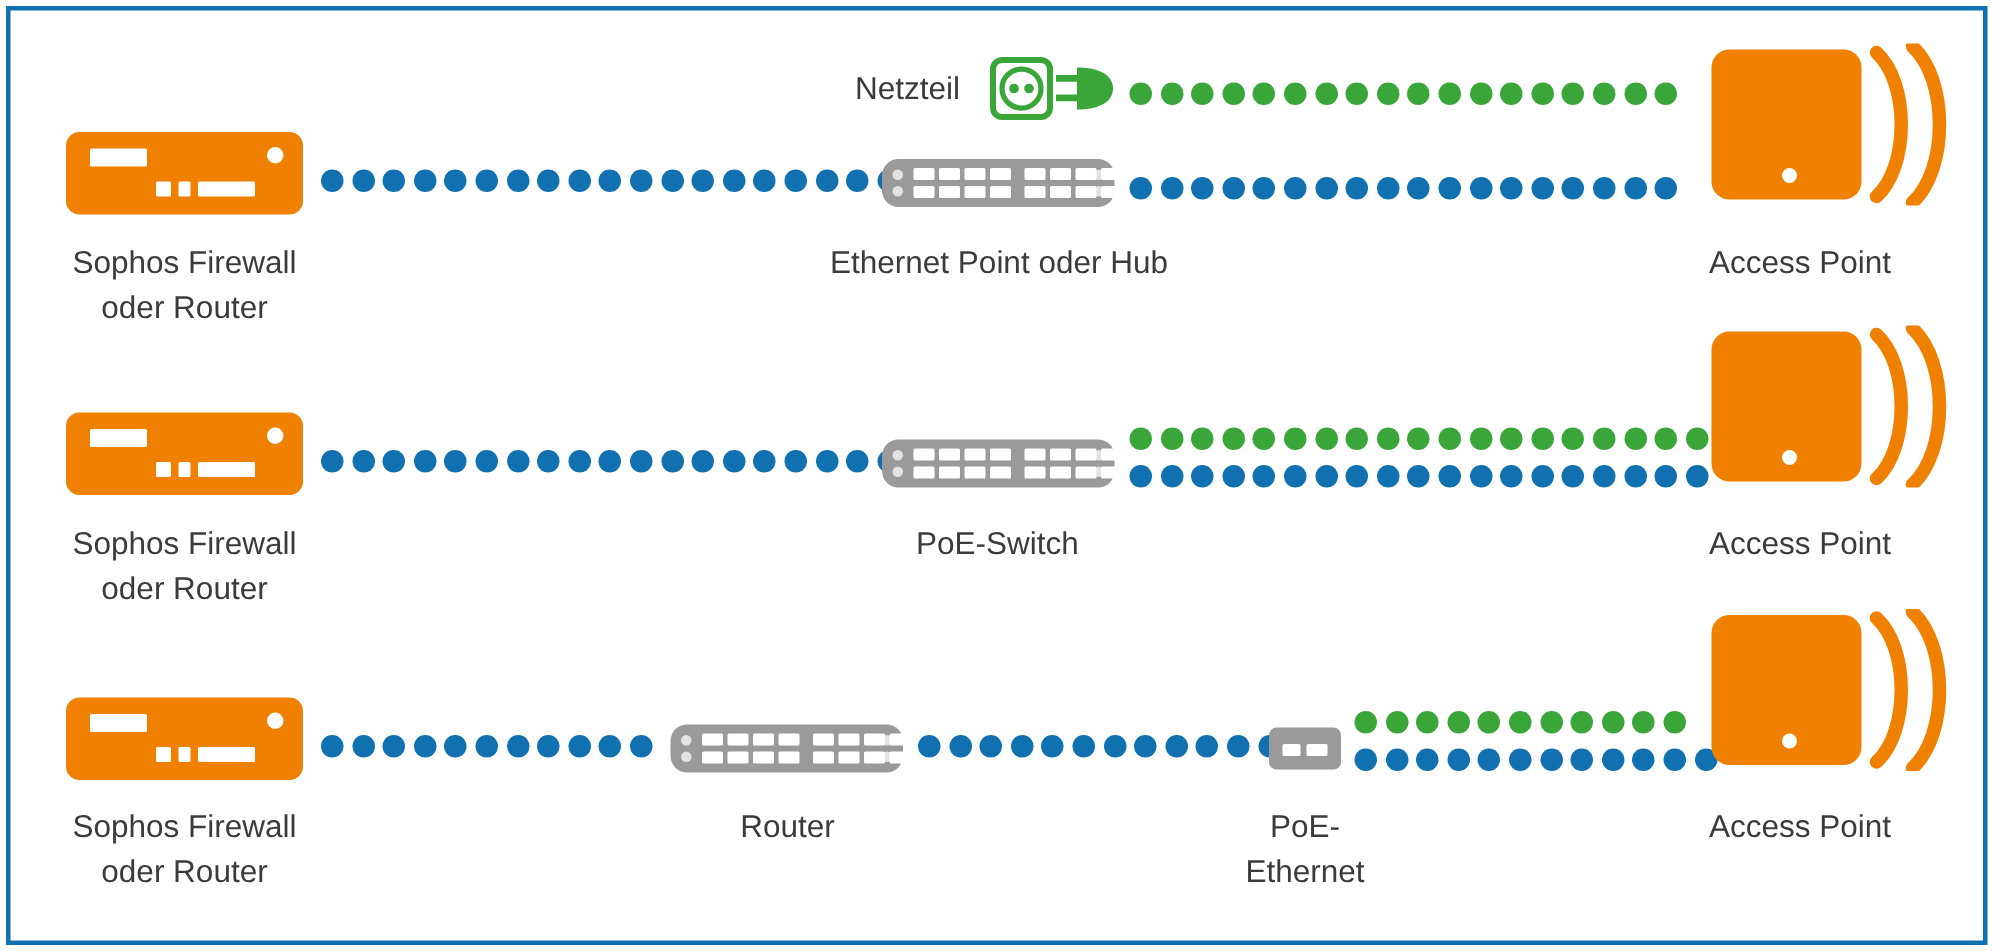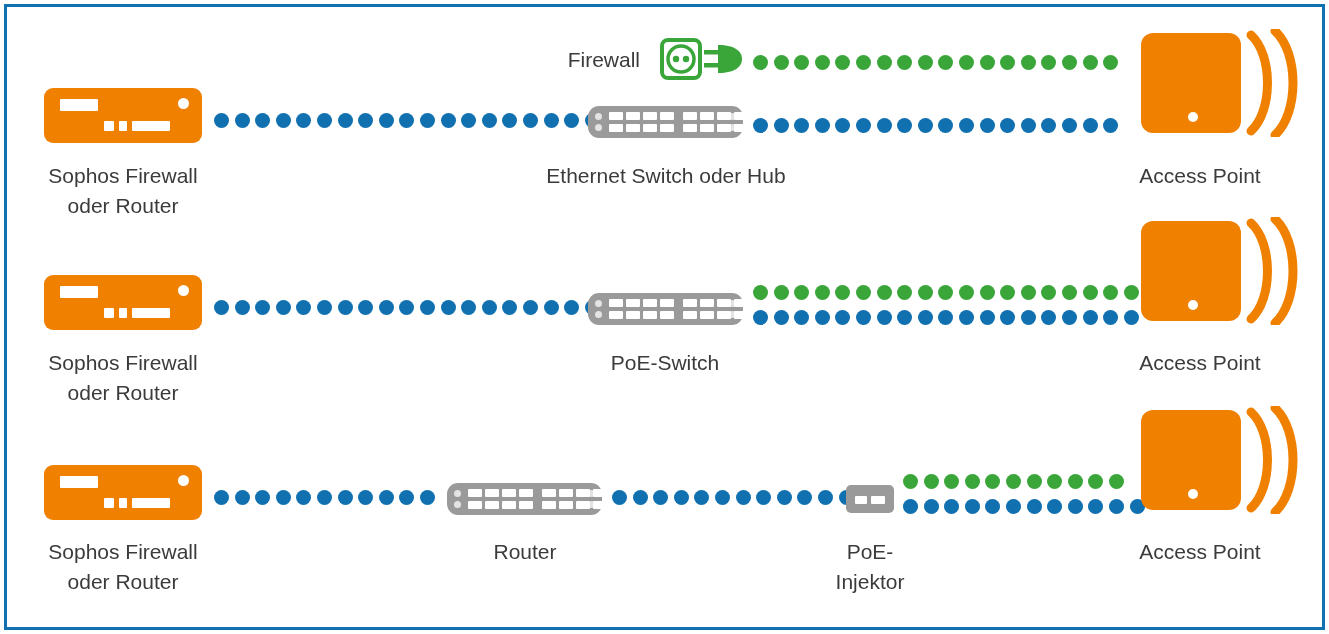--- a/index.html
+++ b/index.html
@@ -168,23 +168,23 @@
             </div>
           <div class="prow">
               <i class="p"></i>
               <i class="p"></i>
               <i class="p"></i>
               <i class="p"></i>
             </div>
         </div>
       </div>
     </div>
-    <div class="label" style="left:480px;top:161px;width:372px;">Ethernet Switch oder Hub</div>
-
-    <div class="label" style="left:490px;top:45px;width:150px;text-align:right;">Firewall</div>
+    <div class="label" style="left:480px;top:161px;width:372px;">Ethernet Point oder Hub</div>
+
+    <div class="label" style="left:490px;top:45px;width:150px;text-align:right;">Netzteil</div>
     <div class="psu" style="left:660px;top:38px;">
       <svg width="90" height="42" viewBox="0 0 90 42" xmlns="http://www.w3.org/2000/svg">
         <rect x="2" y="2" width="38" height="38" rx="6" ry="6" fill="none" stroke="#3aa63a" stroke-width="4"></rect>
         <circle cx="21" cy="21" r="13" fill="none" stroke="#3aa63a" stroke-width="3.5"></circle>
         <circle cx="16" cy="21" r="3.2" fill="#3aa63a"></circle>
         <circle cx="26" cy="21" r="3.2" fill="#3aa63a"></circle>
         <rect x="44" y="12" width="14" height="4.5" fill="#3aa63a"></rect>
         <rect x="44" y="25" width="14" height="4.5" fill="#3aa63a"></rect>
         <path d="M58 7 C 76 7, 82 14, 82 21 C 82 28, 76 35, 58 35 Z" fill="#3aa63a"></path>
       </svg>
@@ -450,21 +450,21 @@
         <span class="dot" style="left: 185.4px; background: rgb(16, 112, 176);"></span>
         <span class="dot" style="left: 206px; background: rgb(16, 112, 176);"></span>
         <span class="dot" style="left: 226.6px; background: rgb(16, 112, 176);"></span>
       </div>
 
     <div class="inj" style="left:846px;top:485px;">
       <div class="ib ib1"></div>
       <div class="ib ib2"></div>
     </div>
     <div class="label" style="left:790px;top:537px;width:160px;">PoE-
-Injektor</div>
+Ethernet</div>
 
     <div class="chain" id="r3-c3" style="left: 903px; top: 474px; width: 226.6px;">
         <span class="dot" style="left: 0px; background: rgb(58, 166, 58);"></span>
         <span class="dot" style="left: 20.6px; background: rgb(58, 166, 58);"></span>
         <span class="dot" style="left: 41.2px; background: rgb(58, 166, 58);"></span>
         <span class="dot" style="left: 61.8px; background: rgb(58, 166, 58);"></span>
         <span class="dot" style="left: 82.4px; background: rgb(58, 166, 58);"></span>
         <span class="dot" style="left: 103px; background: rgb(58, 166, 58);"></span>
         <span class="dot" style="left: 123.6px; background: rgb(58, 166, 58);"></span>
         <span class="dot" style="left: 144.2px; background: rgb(58, 166, 58);"></span>

